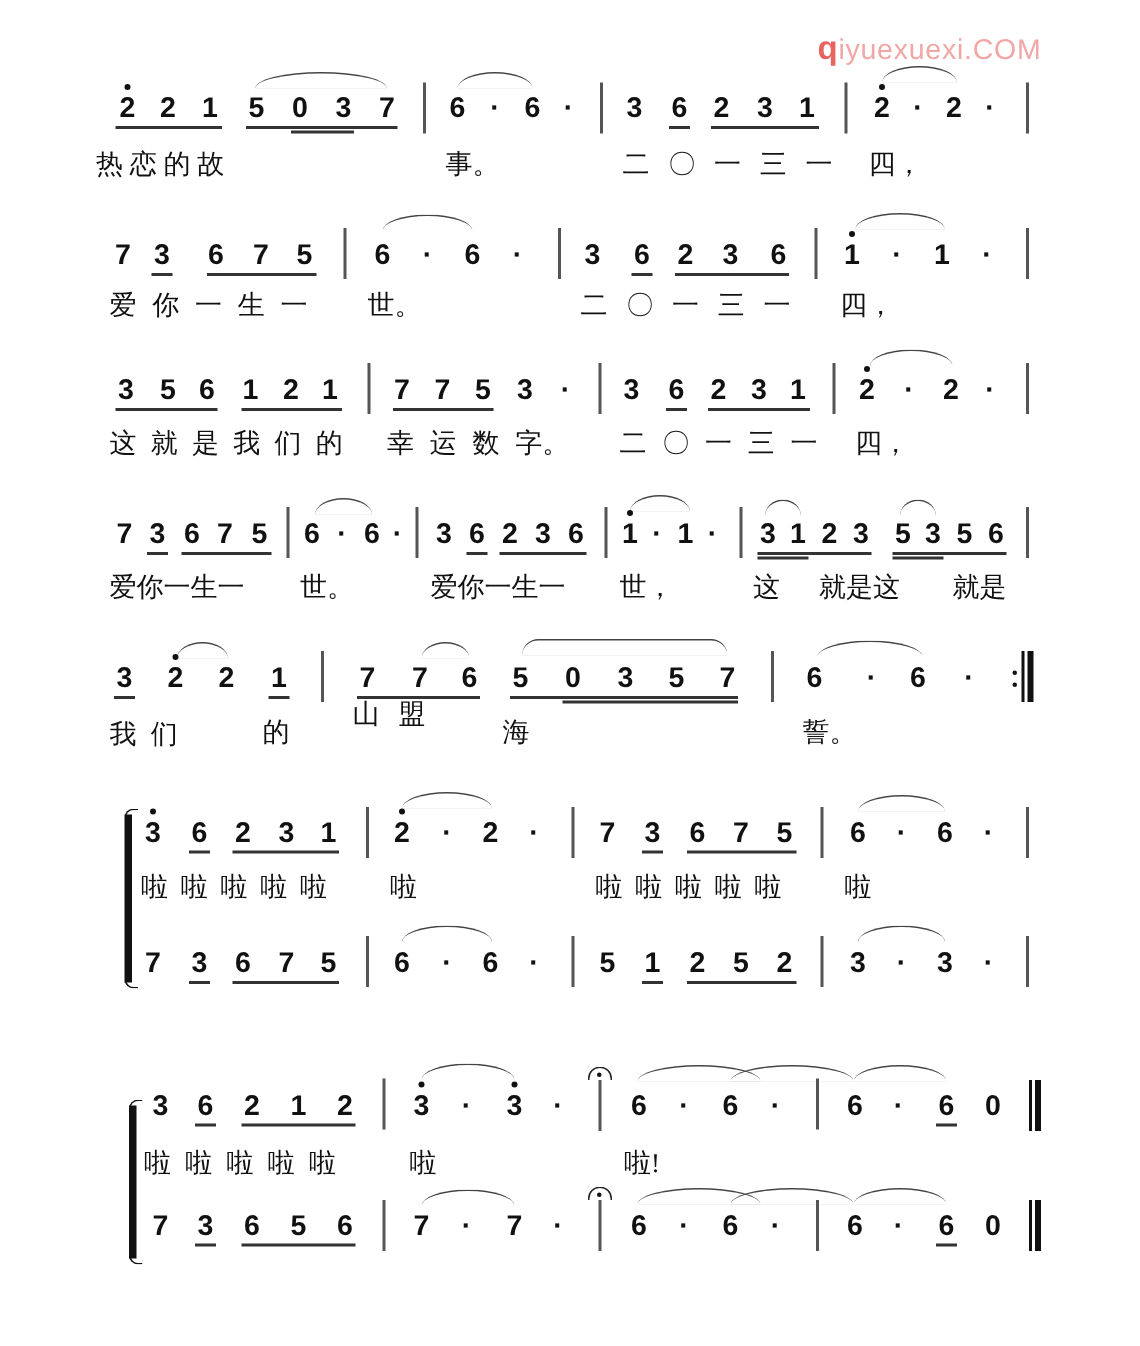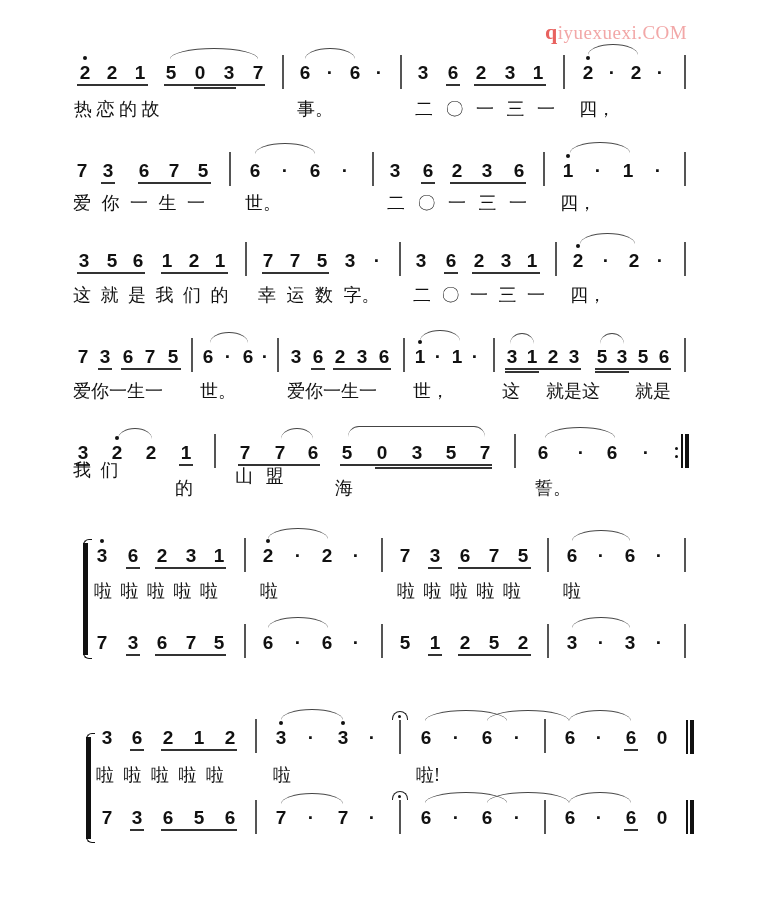--- a/index.html
+++ b/index.html
@@ -1,20 +1,20 @@
 <!DOCTYPE html>
 <html><head>
 <meta charset="utf-8">
 <style>
   html,body{margin:0;padding:0;background:#ffffff;}
   body{width:760px;height:897px;position:relative;overflow:hidden;
        font-family:"Liberation Sans","DejaVu Sans",sans-serif;color:#111;}
   .page{position:absolute;left:0;top:0;width:760px;height:897px;}
   .watermark{position:absolute;left:545px;top:19px;font-size:19px;letter-spacing:0.5px;
-       color:#f2a7a7;font-family:Liberation Serif, serif;white-space:nowrap;}
+       color:#f2a7a7;font-family:Liberation Sans, sans-serif;white-space:nowrap;}
   .watermark .q{color:#e8625f;font-weight:bold;font-size:22px;}
   .el{position:absolute;}
   .n{font-family:"Liberation Sans","DejaVu Sans",sans-serif;font-weight:bold;font-size:19px;
      line-height:22px;text-align:center;width:14px;margin-left:-7px;}
   .dt{font-weight:bold;font-size:19px;line-height:22px;width:10px;margin-left:-5px;text-align:center;}
   .hd::before{content:"";position:absolute;left:5px;top:-6px;width:4px;height:4px;border-radius:50%;background:#111;}
   .ul{position:absolute;height:1.5px;background:#333;}
   .bar{position:absolute;width:1.5px;background:#555;}
   .bar.thick{width:4px;background:#111;}
   .ly{font-family:"Liberation Serif","DejaVu Serif",serif;font-size:18px;line-height:22px;white-space:nowrap;letter-spacing:0;}
@@ -61,21 +61,21 @@
     <div class="ul" style="left:446px;top:84px;width:14px"></div>
     <div class="ul" style="left:474px;top:84px;width:72px"></div>
     <div class="bar" style="left:563px;top:55px;height:34px"></div>
     <div class="slur" style="left:588px;top:44px;width:50px"></div>
     <div class="el n hd" style="left:588px;top:62px">2</div>
     <div class="el dt" style="left:612px;top:62px">·</div>
     <div class="el n" style="left:636px;top:62px">2</div>
     <div class="el dt" style="left:660px;top:62px">·</div>
     <div class="bar" style="left:684px;top:55px;height:34px"></div>
 
-    <div class="el ly" style="left:74px;top:98px"><span>热</span>&nbsp;<span>恋</span>&nbsp;<span>的</span>&nbsp;<span>故</span></div>
+    <div class="el ly" style="left:64px;top:98px"><span>热</span>&nbsp;<span>恋</span>&nbsp;<span>的</span>&nbsp;<span>故</span></div>
     <div class="el ly" style="left:297px;top:98px">事。</div>
     <div class="el ly" style="left:415px;top:98px;word-spacing:8px"><span>二</span> <span>〇</span> <span>一</span> <span>三</span> <span>一</span></div>
     <div class="el ly" style="left:579px;top:98px">四，</div>
   </div>
 
   <div>
     <div class="el n" style="left:82px;top:160px">7</div>
     <div class="el n" style="left:108px;top:160px">3</div>
     <div class="el n" style="left:144px;top:160px">6</div>
     <div class="el n" style="left:174px;top:160px">7</div>
@@ -227,21 +227,21 @@
     <div class="bar" style="left:514px;top:434px;height:34px"></div>
     <div class="slur" style="left:545px;top:427px;width:70px"></div>
     <div class="el n" style="left:543px;top:442px">6</div>
     <div class="el dt" style="left:581px;top:442px">·</div>
     <div class="el n" style="left:612px;top:442px">6</div>
     <div class="el dt" style="left:646px;top:442px">·</div>
     <div class="el repdots" style="left:675px;top:443px;width:3px;height:20px"></div>
     <div class="bar" style="left:681px;top:434px;height:34px;width:1.5px;background:#111"></div>
     <div class="bar thick" style="left:685px;top:434px;height:34px"></div>
 
-    <div class="el ly" style="left:73px;top:459px;word-spacing:5px"><span>我</span> <span>们</span></div>
+    <div class="el ly" style="left:73px;top:478px;word-spacing:5px"><span>我</span> <span>们</span></div>
     <div class="el ly" style="left:175px;top:477px">的</div>
     <div class="el ly" style="left:235px;top:465px;word-spacing:8px"><span>山</span> <span>盟</span></div>
     <div class="el ly" style="left:335px;top:477px">海</div>
     <div class="el ly" style="left:535px;top:477px">誓。</div>
   </div>
 
   <div>
     <div class="brk" style="left:83px;top:543px;height:112px"></div>
     <div class="el n hd" style="left:102px;top:545px">3</div>
     <div class="el n" style="left:133px;top:545px">6</div>

